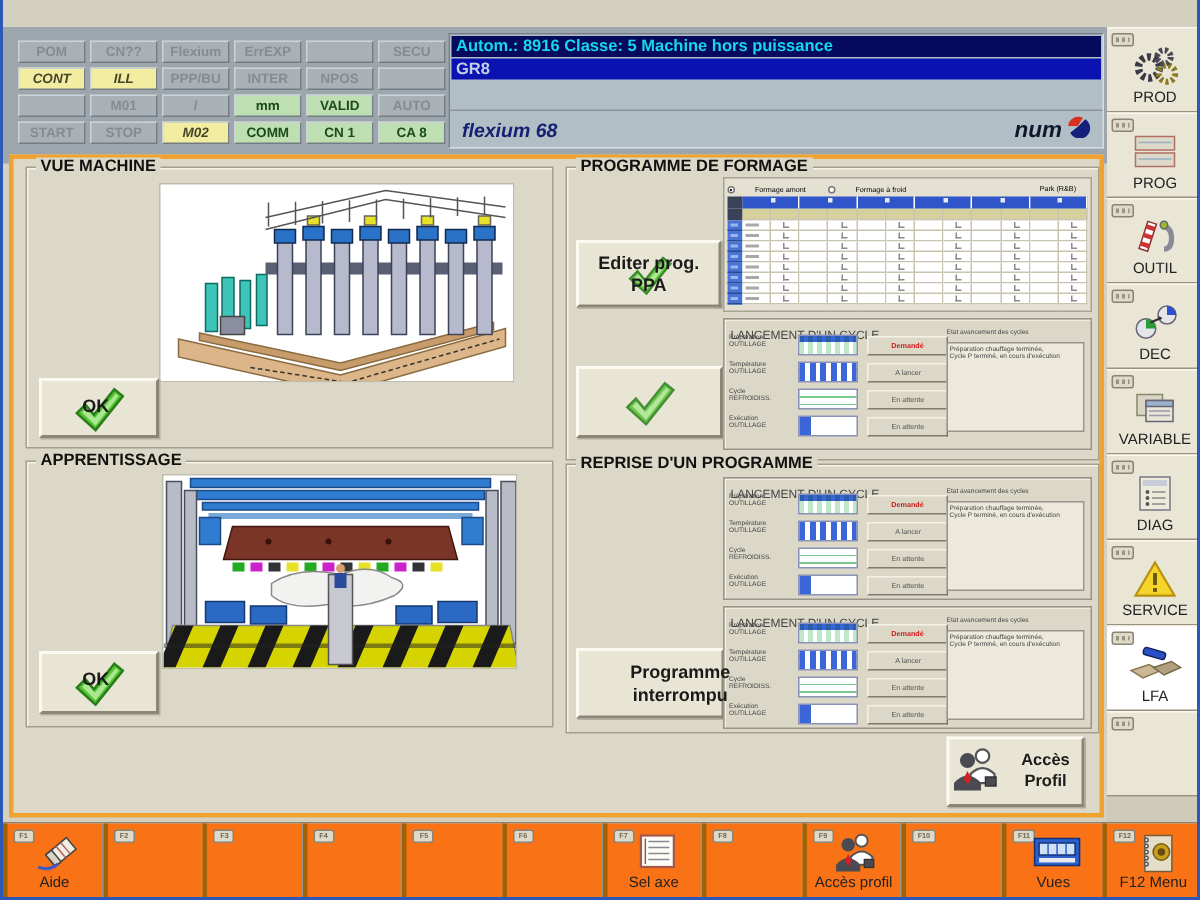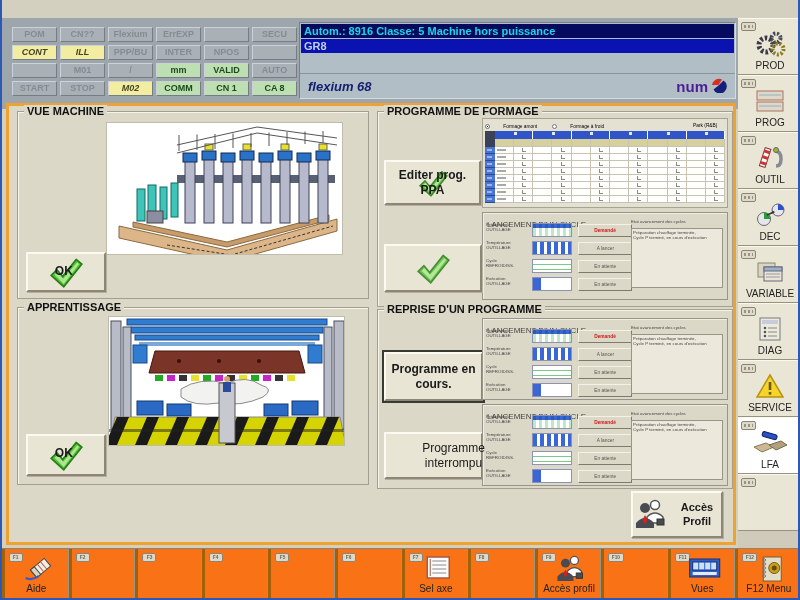--- a/index.html
+++ b/index.html
@@ -32,21 +32,21 @@
   .status { position:absolute; left:297px; top:4px; width:437px; height:77px; background:#b2bec6;
     border:1px solid; border-color:#798089 #d6dde2 #d6dde2 #798089; }
   .sbar1 { height:14px; background:#050a5e; color:#17d8e8; font-size:11px; font-weight:bold;
     line-height:14px; padding-left:3px; margin:1px 1px 0 1px; white-space:nowrap; overflow:hidden;}
   .sbar2 { height:14px; background:#0a12b2; color:#bfd0e8; font-size:11px; font-weight:bold;
     line-height:14px; padding-left:3px; margin:1px 1px 0 1px; }
   .brandrow { position:absolute; left:0; bottom:0; width:100%; height:25px;
     border-top:1px solid #8b939b; display:flex; align-items:center; padding:0 8px; }
   .flexlogo { font-style:italic; font-weight:bold; color:#142070; font-size:13px; }
   .numlogo  { margin-left:auto; display:flex; align-items:center; gap:2px;
-    font-weight:bold; color:#4c1d95; font-size:15px; }
+    font-weight:bold; font-style:italic; color:#0f172a; font-size:15px; }
 
   
   .sidebar { position:absolute; left:736px; top:18px; width:64px; height:530px; background:#cfcaba; }
   .sbtn { position:relative; height:57px; background:#eae6d6; border-bottom:1px solid #97917f;
     border-top:1px solid #fbf8ee; display:flex; flex-direction:column; align-items:center;
     justify-content:flex-end; padding:2px; cursor:default; }
   .sbtn.active { background:#ffffff; }
   .slabel { font-size:10px; color:#222; margin-top:1px; height:12px; }
   .sbadge { position:absolute; left:3px; top:3px; width:15px; height:9px; background:#ded9c8;
     border:1px solid #8a8474; border-radius:2px; }
@@ -658,23 +658,20 @@
       <div class="btn3d" style="left:6px;top:132px;width:98px;height:48px;font-weight:bold;">
         <span class="btncheck" style="opacity:.8"><svg width="34" height="30" viewBox="0 0 30 26">
               <path d="M2 15 L7 10 L12 16 L24 1 L29 5 L13 25 Z" fill="#52c22e" stroke="#1e7a10" stroke-width="1.5"></path>
               <path d="M5 14.5 L7.5 12 L12.5 18 L25 3.5 L26.5 5 L13 22.5 Z" fill="#a8e88e"></path>
             </svg></span>
       </div>
     </div>
 
     <div class="gbox" style="left:368px;top:203px;width:356px;height:180px;">
       <span class="gtitle">REPRISE D'UN PROGRAMME</span>
-      <div class="btn3d default" style="left:6px;top:42px;width:99px;height:49px;font-weight:bold;">
-        <span class="btnlabel">Programme en cours.</span>
-      </div>
       <div class="cpanel" style="left:104px;top:8px;width:246px;height:82px;">
           <div class="cp-title"><span class="micro">LANCEMENT D'UN CYCLE</span></div>
           <div class="cp-rows">
             <div class="cp-row">
               <div class="cp-lab">
                 <div class="micro">Préparation<div>OUTILLAGE</div></div>
               </div>
               <div class="cp-thumb th-table"></div>
               <div class="cp-status red">
                 <span class="microc">Demandé</span>
@@ -711,21 +708,21 @@
           <div class="cp-info">
             <div class="micro">Etat avancement des cycles</div>
             <div class="cp-infobox">
               <div class="micro">
                 <div>Préparation chauffage terminée,</div>
                 <div>Cycle P terminé, en cours d'exécution</div>
               </div>
             </div>
           </div>
         </div>
-      <div class="btn3d" style="left:6px;top:122px;width:99px;height:47px;font-weight:normal;padding-left:40px;">
+      <div class="btn3d" style="left:6px;top:122px;width:99px;height:47px;font-weight:bold;padding-left:40px;">
         <span class="btnlabel">Programme interrompu</span>
       </div>
       <div class="cpanel" style="left:104px;top:94px;width:246px;height:82px;">
           <div class="cp-title"><span class="micro">LANCEMENT D'UN CYCLE</span></div>
           <div class="cp-rows">
             <div class="cp-row">
               <div class="cp-lab">
                 <div class="micro">Préparation<div>OUTILLAGE</div></div>
               </div>
               <div class="cp-thumb th-table"></div>

